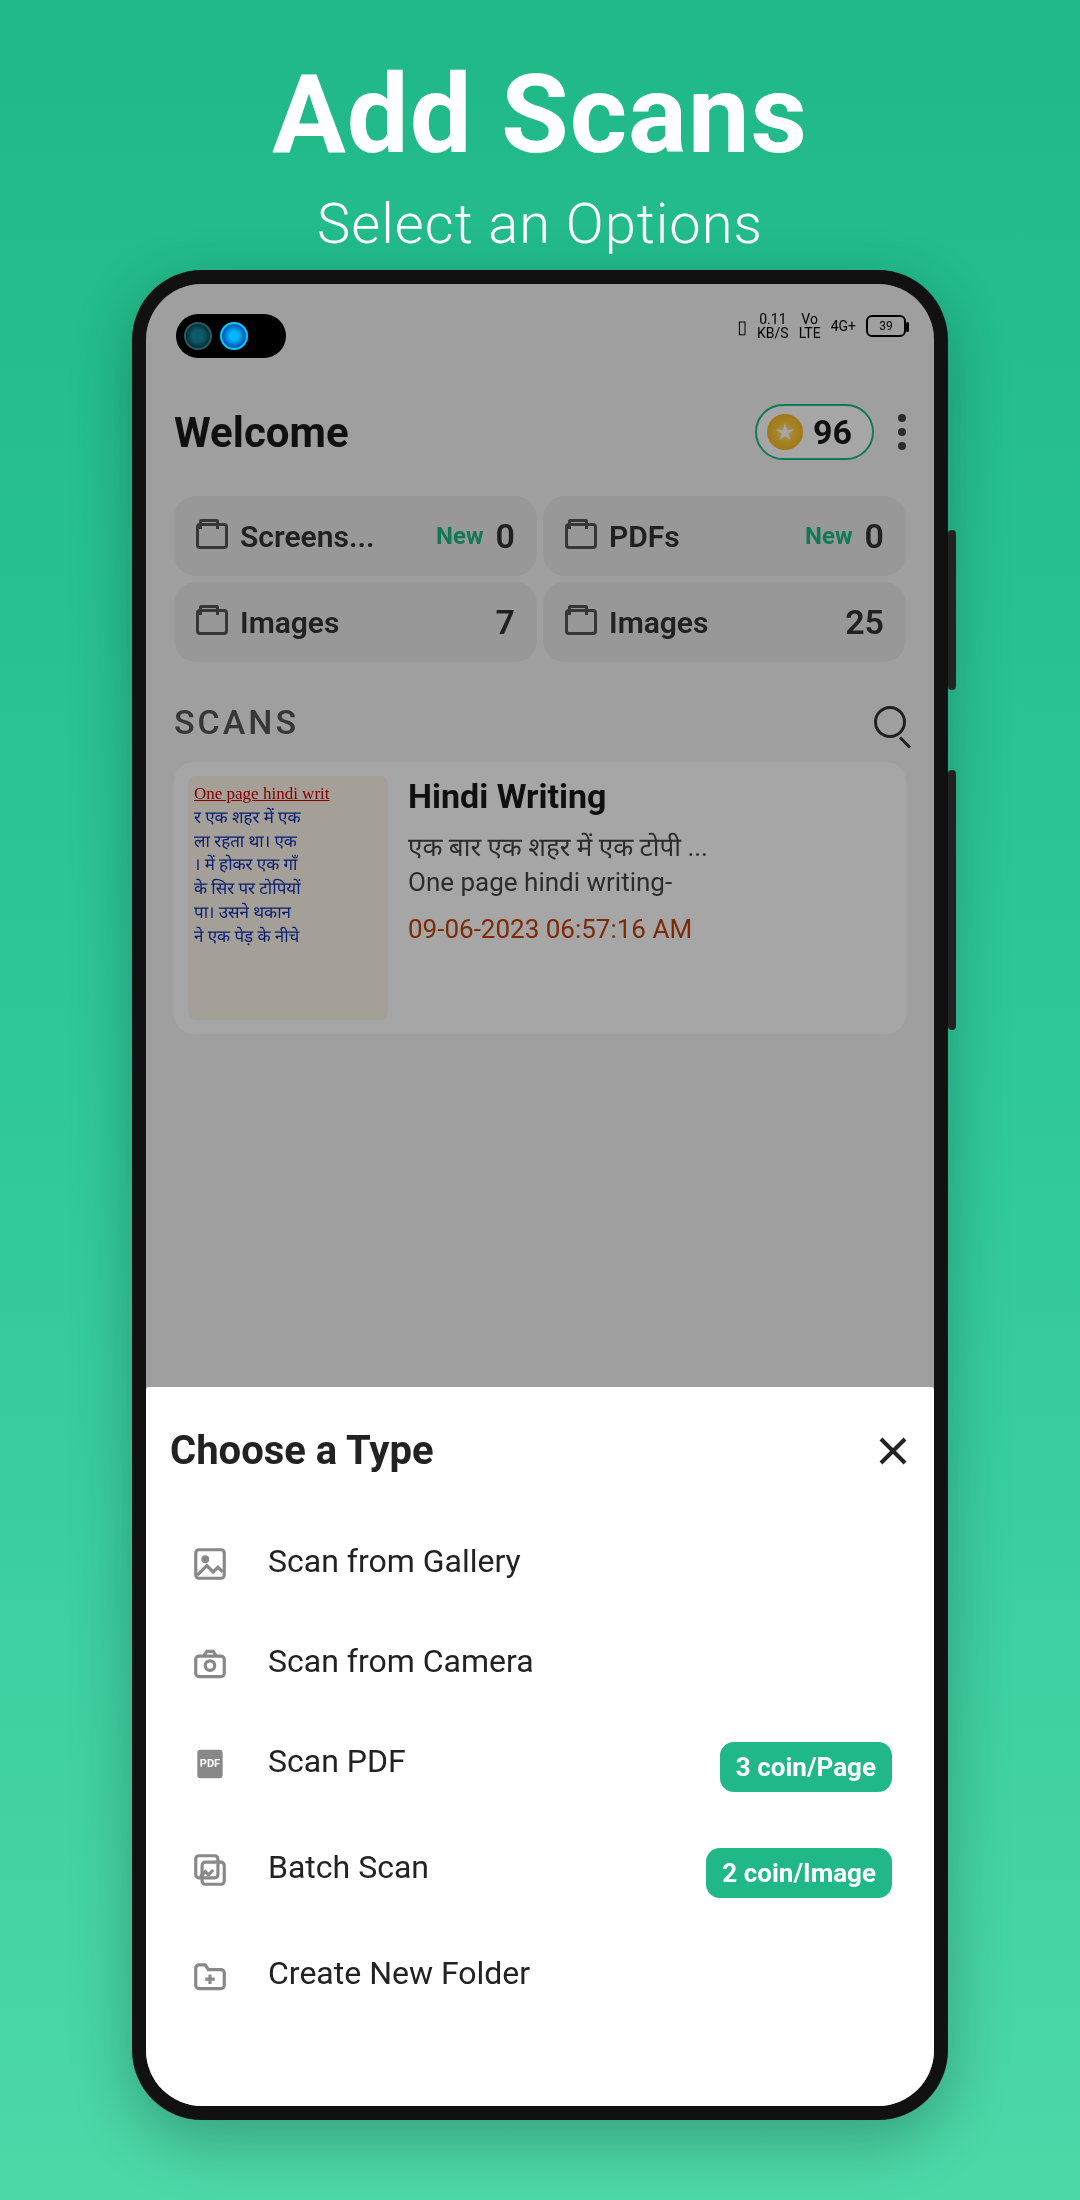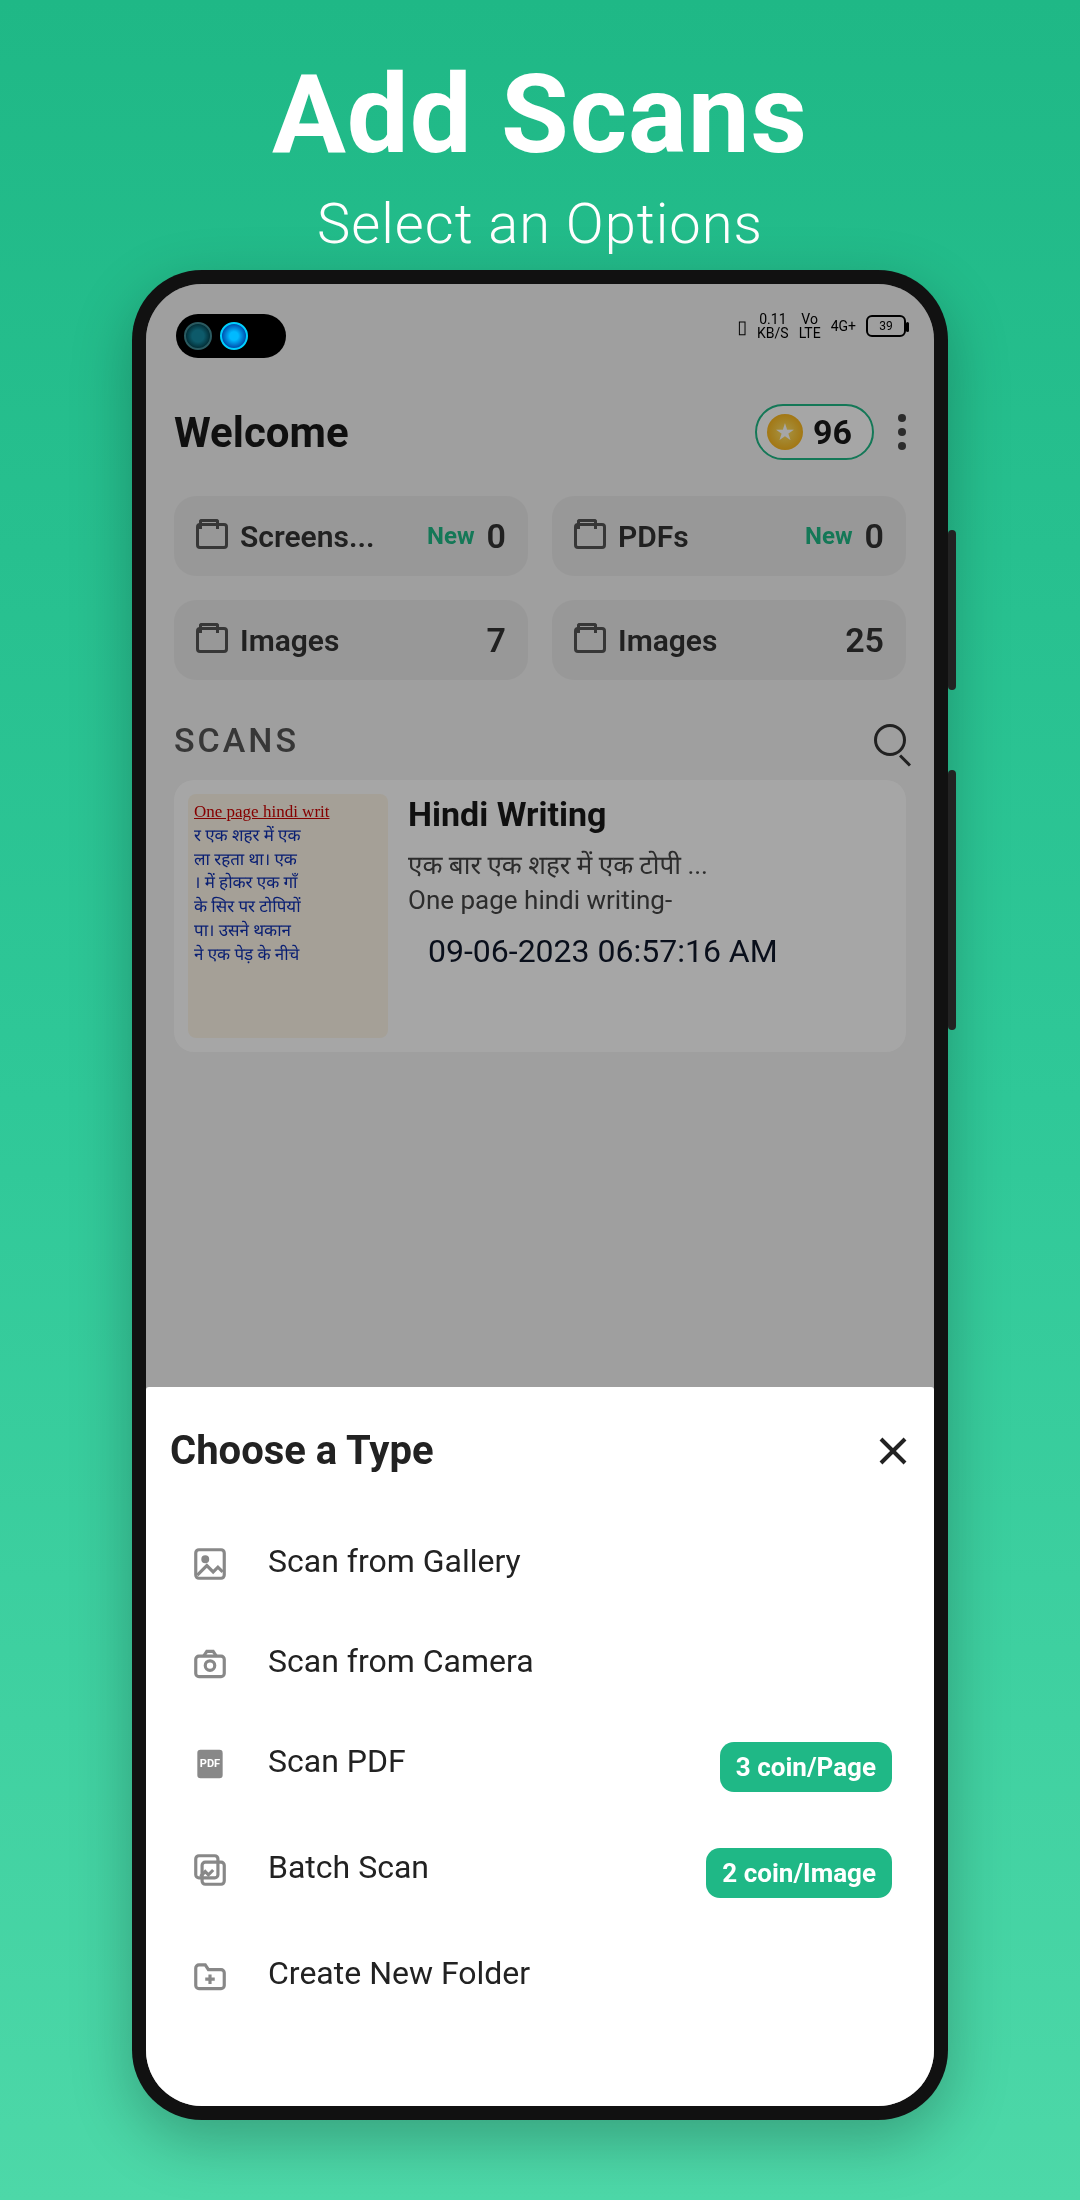--- a/index.html
+++ b/index.html
@@ -122,21 +122,21 @@
     font-size: 34px; font-weight: 700;
     background:#fff;
   }
   .coin-chip .coin { width: 36px; height: 36px; border-radius: 50%; background: radial-gradient(circle,#ffe36b,#f7a600); display:flex;align-items:center;justify-content:center;color:#fff;font-size:20px;}
   .kebab { display:flex; flex-direction:column; gap:6px;}
   .kebab span { width:8px;height:8px;border-radius:50%;background:#444;}
 
   .tile-grid {
     display: grid;
     grid-template-columns: 1fr 1fr;
-    gap: 24px;
+    gap: 6px;
     margin-bottom: 40px;
   }
   .tile {
     background: #eaeaea;
     border-radius: 22px;
     padding: 20px 22px;
     display: flex;
     align-items: center;
     gap: 12px;
     font-size: 30px;
@@ -171,21 +171,21 @@
     padding: 6px;
     font-size: 17px;
     line-height: 1.4;
     color:#1030b0;
     overflow:hidden;
     font-family: cursive;
   }
   .thumb .redline{color:#c00;text-decoration:underline;}
   .scan-info h5 { font-size: 34px; font-weight:700; margin-bottom: 14px;}
   .scan-info p { font-size: 26px; color:#444; line-height:1.35;}
-  .scan-info .ts { color:#0f172a; font-size: 32px; margin-top: 12px; margin-left: 20px;}
+  .scan-info .ts { color:#c2410c; font-size: 26px; margin-top: 12px;}
 
   
   .sheet {
     position: absolute;
     left: 0; right: 0; bottom: 0;
     background: #fff;
     border-radius: 3px;
     z-index: 30;
     padding: 40px 24px 80px;
   }

